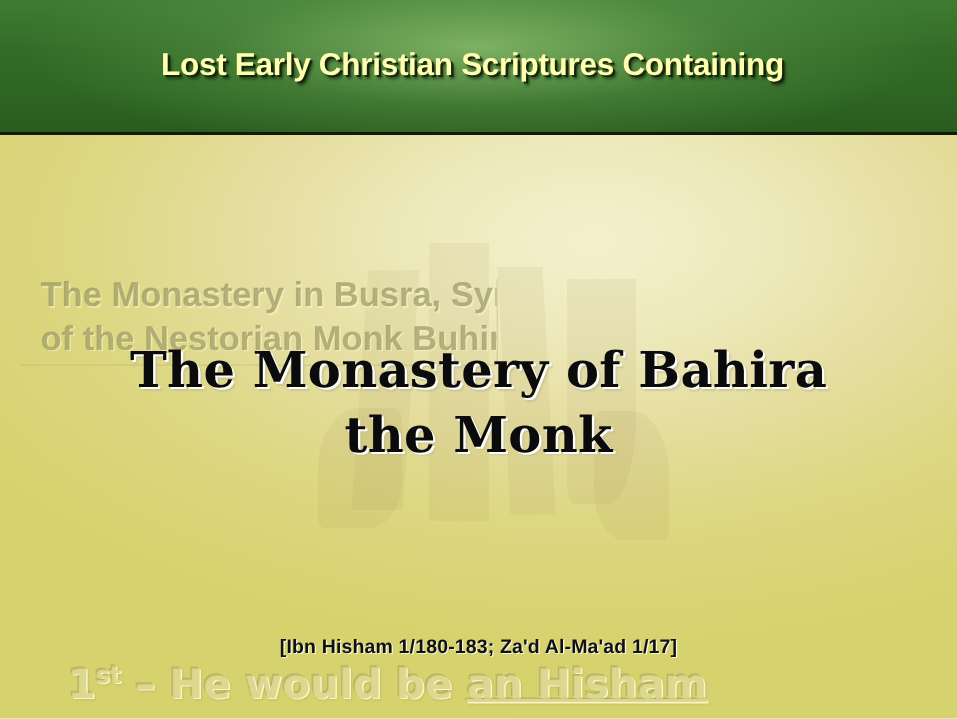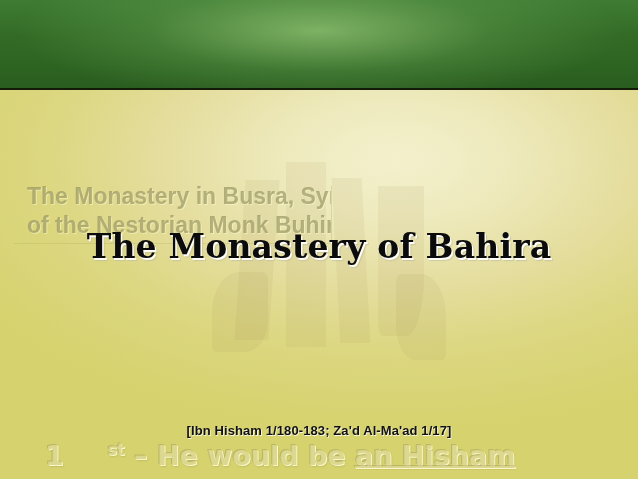--- a/index.html
+++ b/index.html
@@ -148,48 +148,49 @@
     white-space: nowrap;
     text-shadow:
       1px 1px 0 rgba(252,250,205,0.95),
       -1px -1px 0 rgba(166,160,92,0.55),
       1.5px 1.5px 1.5px rgba(160,155,88,0.35);
   }
   #ghost-b1 { left: 45px; top: 350px; font-size: 27px; }
   .ghost-bullet .sup {
     font-size: 0.58em;
     vertical-align: super;
-    margin-left: 44px;
   }
   .ghost-bullet .ul { text-decoration: underline; text-decoration-thickness: 2px; }
 </style>
 </head>
 <body>
 
 <div id="slide">
 
   <div id="header">
+    <div class="hdr-line l1">Lost Early Christian Scriptures Containing</div>
   </div>
 
   <div id="body">
 
     <div class="watermark wm-a"></div>
     <div class="watermark wm-b"></div>
     <div class="watermark wm-c"></div>
     <div class="watermark wm-d"></div>
     <div class="watermark wm-e"></div>
     <div class="watermark wm-f"></div>
 
     <div id="ghost-top">
       <div class="g-line g1">The Monastery in Busra, Syria</div>
       <div class="g-line g2">of the Nestorian Monk Buhira</div>
     </div>
 
     <div id="main-title">
       <div class="mt-line">The Monastery of Bahira</div>
+      <div class="mt-line">the Monk</div>
     </div>
 
     <div id="citation">[Ibn Hisham 1/180-183; Za'd Al-Ma'ad 1/17]</div>
 
     <div class="ghost-bullet" id="ghost-b1">
       <span>1</span><span class="sup">st</span><span> – He would be </span><span class="ul">an Hisham</span>
     </div>
 
   </div>
 </div>

